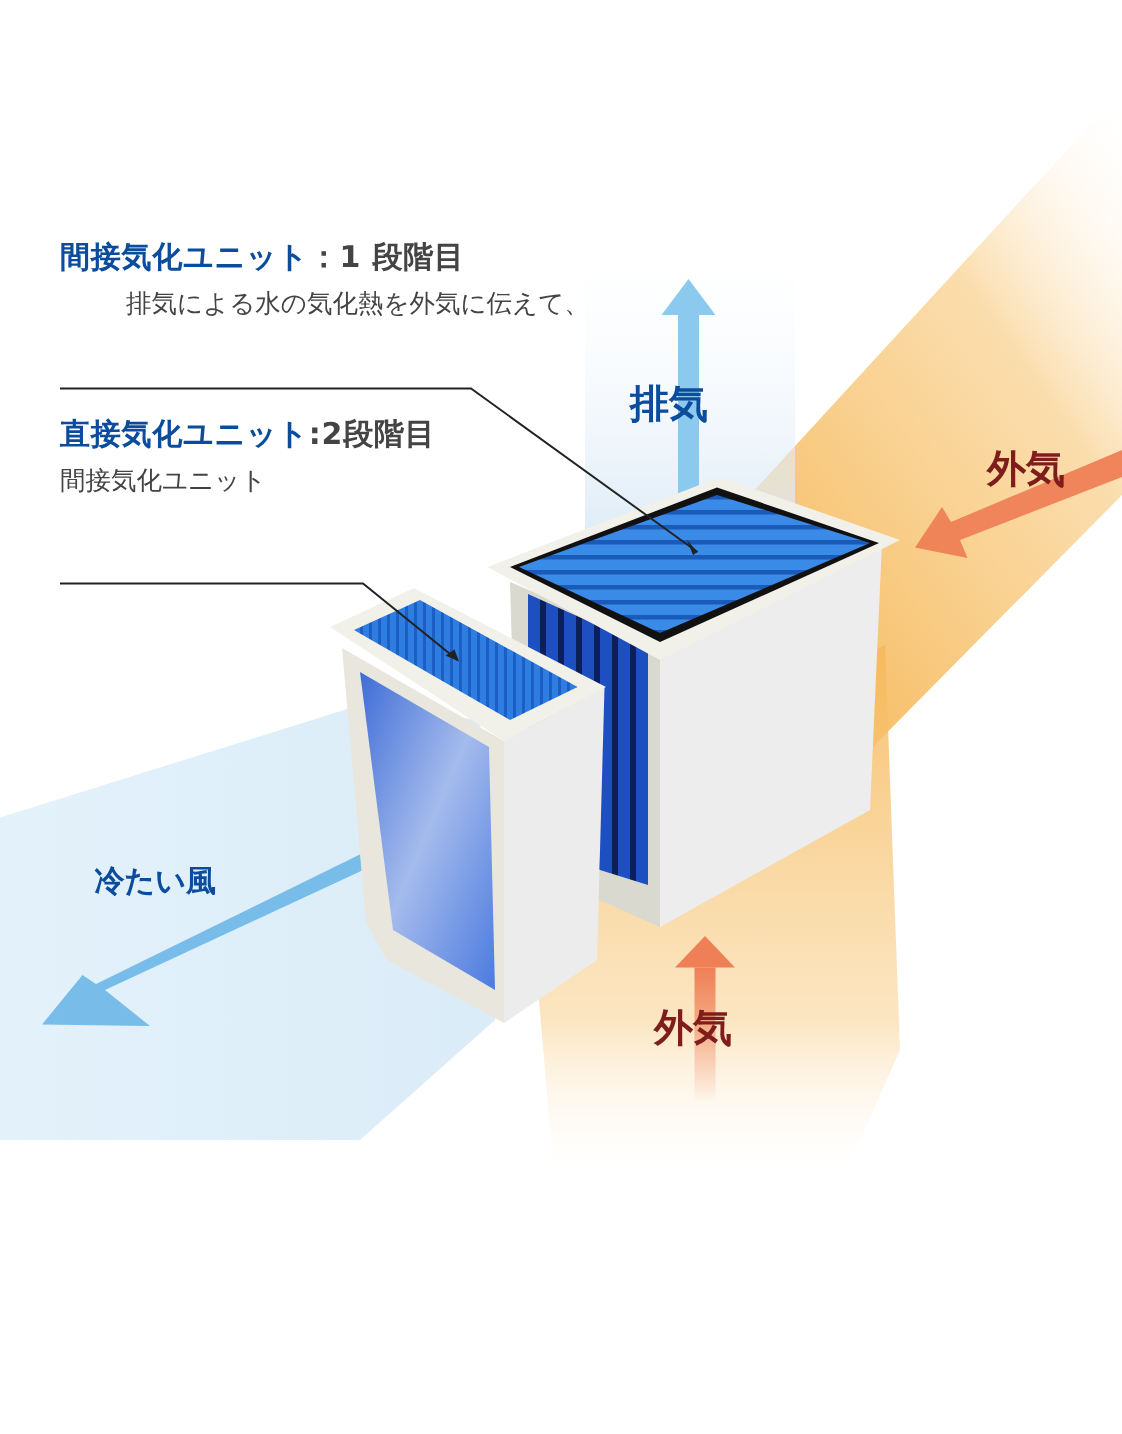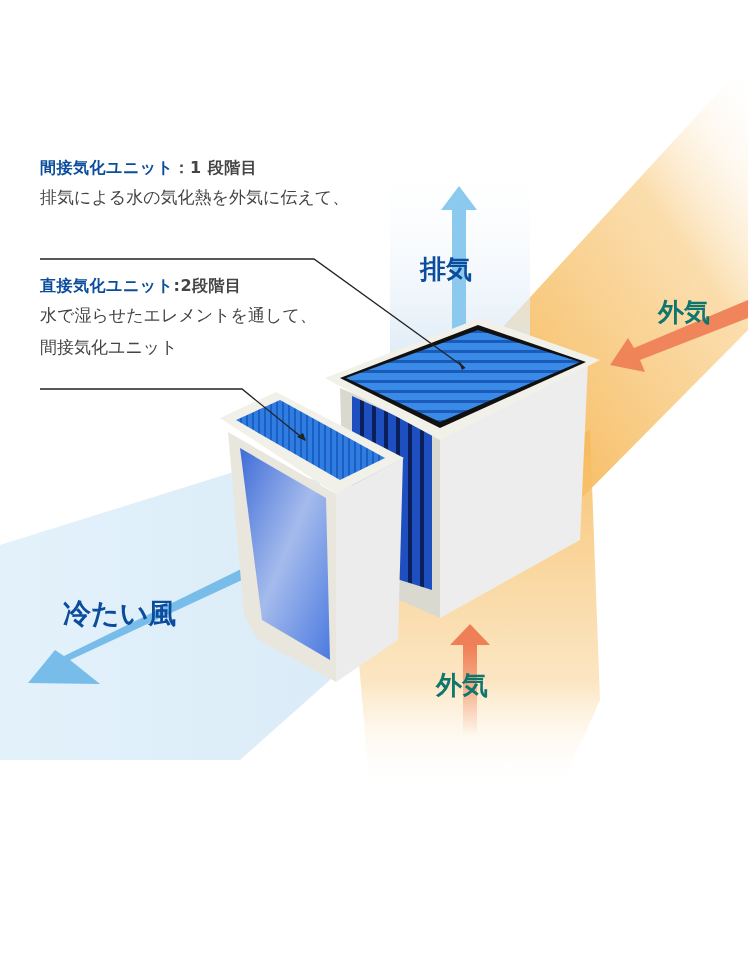--- a/index.html
+++ b/index.html
@@ -1,25 +1,25 @@
 <!DOCTYPE html>
 <html><head>
 <meta charset="utf-8">
 <style>
   html, body { margin:0; padding:0; }
   body { width:748px; height:956px; position:relative; overflow:hidden; background:#ffffff;
          font-family:"DejaVu Sans", "Liberation Sans", sans-serif; }
   .abs { position:absolute; }
   svg.stage { position:absolute; left:0; top:0; }
-  .title { font-weight:bold; font-size:16px; color:#0b4c9c; white-space:nowrap; letter-spacing:0.5px; }
+  .title { font-weight:bold; font-size:20px; color:#0b4c9c; white-space:nowrap; letter-spacing:0.5px; }
   .title .suffix { color:#444444; }
   .desc { font-size:17px; color:#444444; line-height:32px; white-space:nowrap; }
   .flow-label { font-weight:bold; font-size:26px; white-space:nowrap; }
   .blue-label { color:#0b4c9c; }
-  .red-label { color:#0f766e;text-align:center; }
+  .red-label { color:#7f1d1d;text-align:center; }
 </style>
 </head>
 <body>
 
 <svg class="stage" width="748" height="956" viewBox="0 0 748 956">
   <defs>
     <linearGradient id="warmDiag" x1="1" y1="0" x2="0" y2="1">
       <stop offset="0" stop-color="#ffffff" stop-opacity="0"></stop>
       <stop offset="0.25" stop-color="#f9cf8a" stop-opacity="0.7"></stop>
       <stop offset="0.6" stop-color="#f6b95a" stop-opacity="0.9"></stop>
@@ -116,31 +116,30 @@
   <polyline points="40,259 314,259 465,368" fill="none" stroke="#222" stroke-width="1.3"></polyline>
   <polygon points="465,368 458,360 462,370" fill="#222"></polygon>
   <polyline points="40,389 242,389 305,440" fill="none" stroke="#222" stroke-width="1.3"></polyline>
   <polygon points="306,441 297,437 303,433" fill="#222"></polygon>
 </svg>
 
 <div class="abs" style="left:40px; top:158px;">
   <div class="title">
     <span>間接気化ユニット</span><span class="suffix">：1 段階目</span>
   </div>
-  <div class="desc" style="margin-top:2px;">
+  <div class="desc" style="margin-top:2px;margin-left:44px;">
     <div>排気による水の気化熱を外気に伝えて、</div>
   </div>
 </div>
 
 <div class="abs" style="left:40px; top:276px;">
   <div class="title">
     <span>直接気化ユニット</span><span class="suffix">:2段階目</span>
   </div>
   <div class="desc" style="margin-top:2px;">
-    <div>水で湿らせたエレメントを通して、</div>
     <div>間接気化ユニット</div>
   </div>
 </div>
 
 <div class="abs flow-label blue-label" style="left:420px; top:252px;">排気</div>
 <div class="abs flow-label red-label" style="left:658px; top:295px;">外気</div>
 <div class="abs flow-label red-label" style="left:436px; top:668px;">外気</div>
-<div class="abs flow-label blue-label" style="left:63px; top:595px; font-size:28px;">冷たい風</div>
+<div class="abs flow-label blue-label" style="left:63px; top:574px; font-size:20px;">冷たい風</div>
 
 </body></html>

